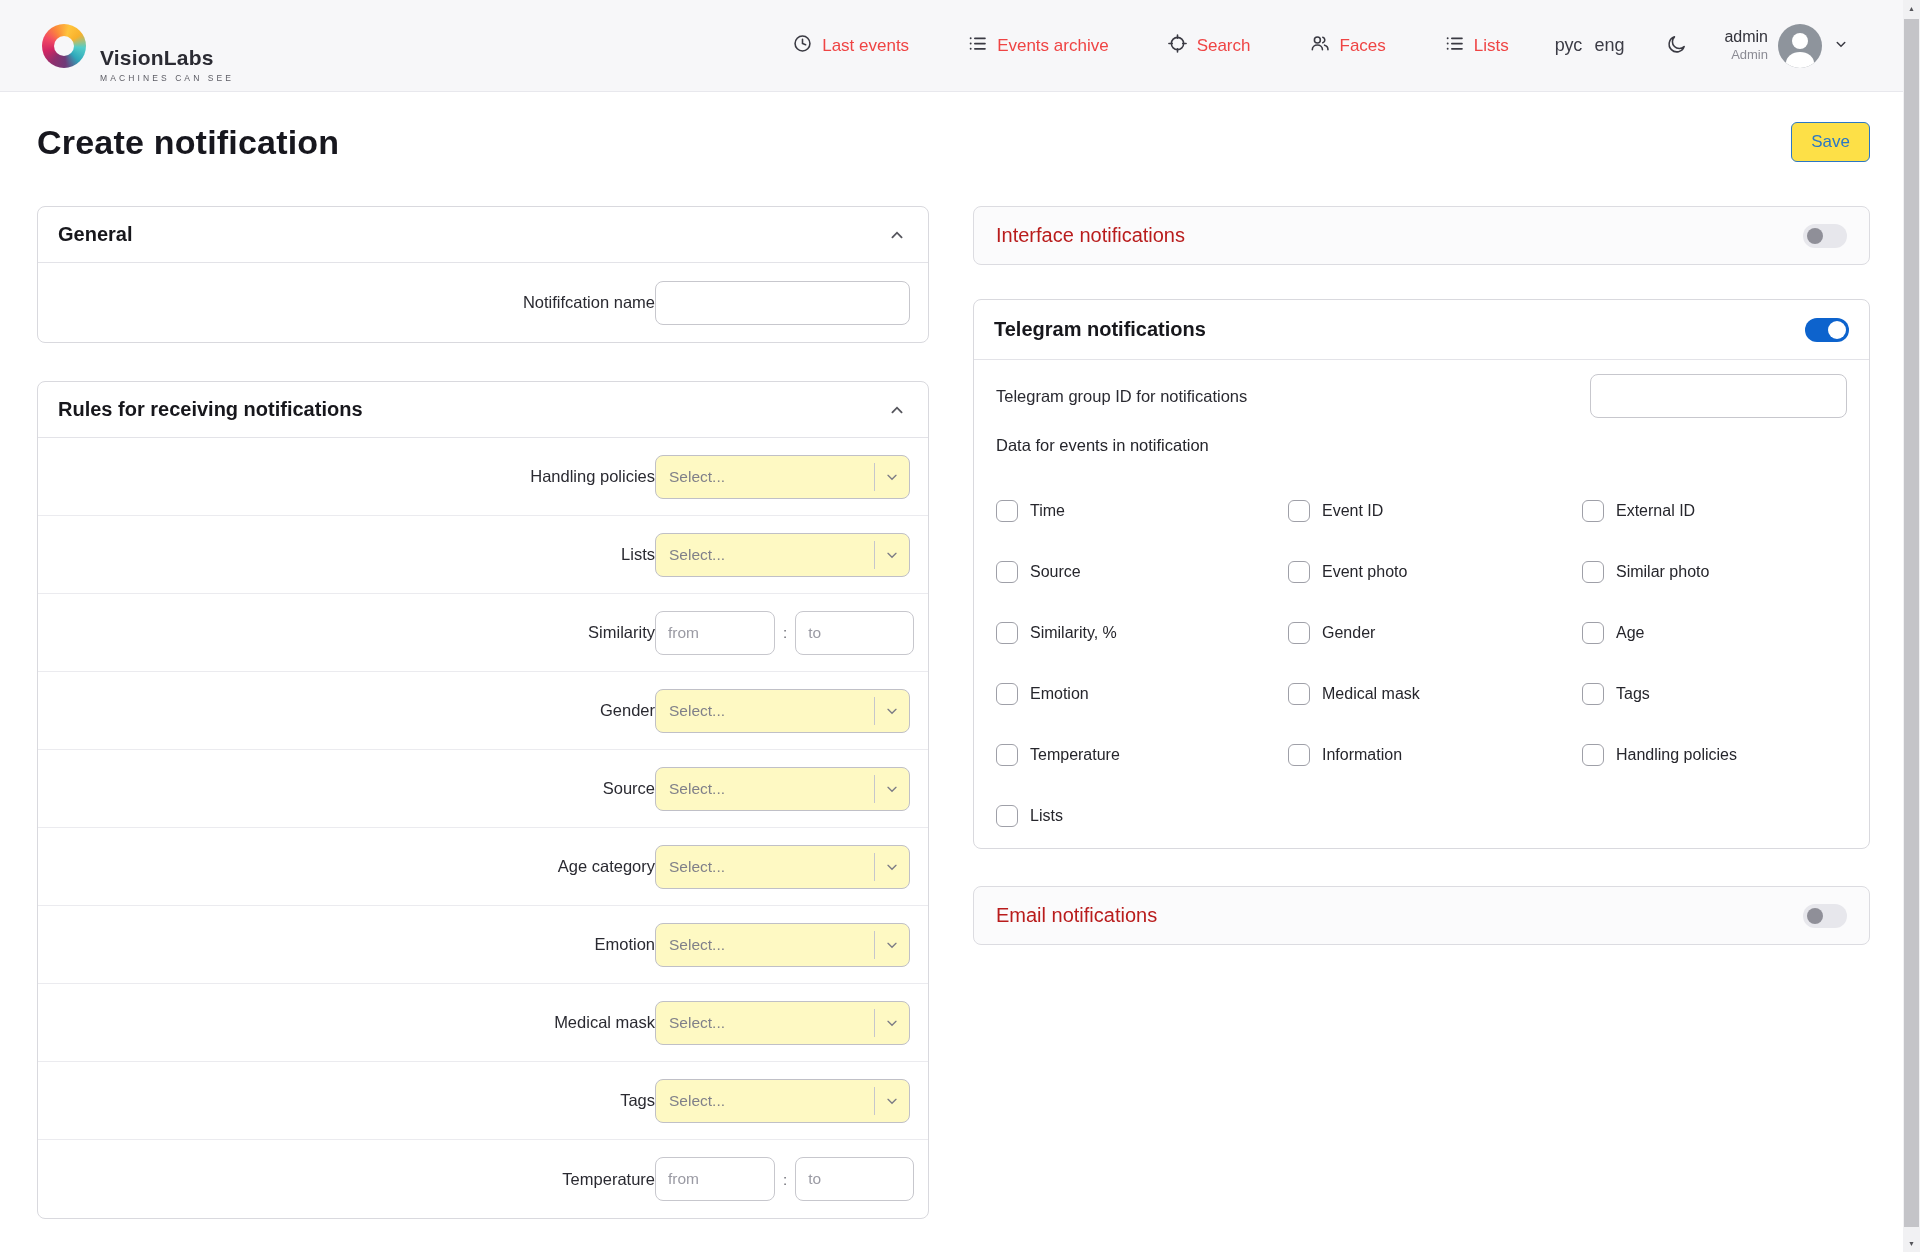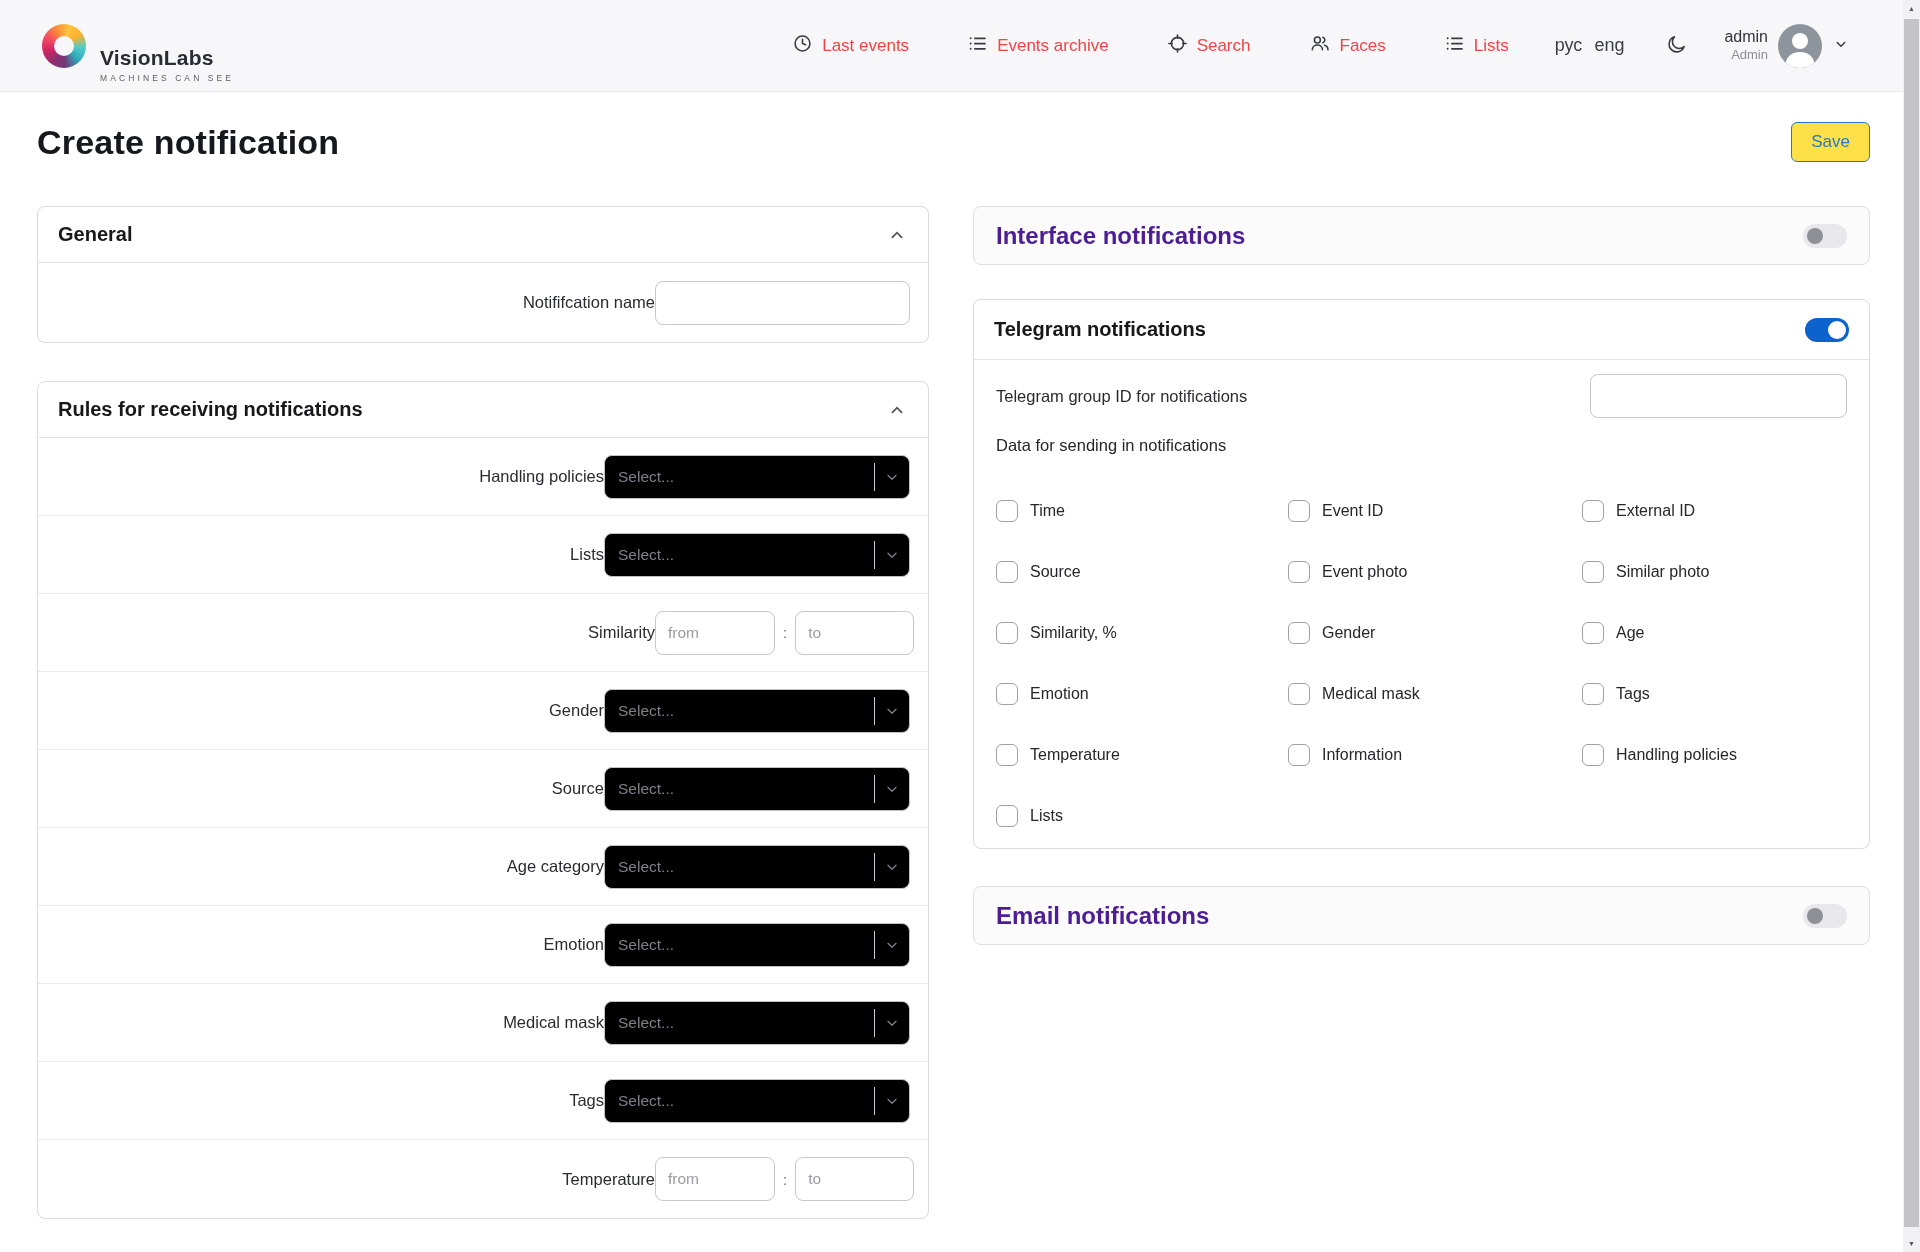--- a/index.html
+++ b/index.html
@@ -63,39 +63,39 @@
   .field-row:last-child { border-bottom:none; }
   .row-79 { height:79px; }
   .row-78 { height:78px; }
   .field-label { font-size:16.5px; color:#2a2a31; }
 
   .text-input { width:255px; height:44px; border:1px solid #c7c7cd; border-radius:8px;
                 padding:0 13px; font-size:15.5px; color:#2a2a31; background:#fff; outline:none;
                 font-family:"Liberation Sans", sans-serif; }
   .text-input::placeholder { color:#9a9aa3; }
 
-  .select { width:306px; height:44px; border:1px solid #c0c0c7; border-radius:8px; background:#000000;
+  .select { width:255px; height:44px; border:1px solid #c0c0c7; border-radius:8px; background:#fef9c3;
             display:flex; align-items:center; cursor:pointer; }
   .select .select-text { flex:1; padding:0 13px; font-size:15.5px; color:#808089; }
   .select .select-divider { width:1px; height:28px; background:#c6c6cc; }
   .select .select-caret { width:34px; display:flex; align-items:center; justify-content:center; }
 
   .range-group { display:flex; align-items:center; gap:8px; width:255px; }
   .range-input { height:44px; border:1px solid #c7c7cd; border-radius:8px; padding:0 12px;
                  font-size:15.5px; color:#2a2a31; outline:none; background:#fff;
                  font-family:"Liberation Sans", sans-serif; }
   .range-input.from { width:120px; }
   .range-input.to { width:119px; }
   .range-colon { color:#6b6b73; font-size:15px; }
   .range-input::placeholder { color:#9a9aa3; }
 
   
   .muted-card { height:59px; border:1px solid #dcdce1; border-radius:8px; background:#fbfbfc;
                 display:flex; align-items:center; justify-content:space-between; padding:0 22px; }
-  .muted-card .muted-title { font-size:24px; font-weight:700; color:#4c1d95; }
+  .muted-card .muted-title { font-size:20px; font-weight:400; color:#b91c1c; }
   .mb-34 { margin-bottom:34px; }
   .mb-37 { margin-bottom:37px; }
 
   .toggle { width:44px; height:24px; border-radius:12px; position:relative; cursor:pointer; flex:none; }
   .toggle.off { background:#e7e7ec; }
   .toggle.off .knob { position:absolute; left:4px; top:4px; width:16px; height:16px; border-radius:50%; background:#8f8f98; }
   .toggle.on { background:#0d63cd; }
   .toggle.on .knob { position:absolute; right:3px; top:3px; width:18px; height:18px; border-radius:50%; background:#ffffff; }
 
   .tg-header { height:60px; }
@@ -392,21 +392,21 @@
           <span class="card-title">Telegram notifications</span>
           <div class="toggle on">
               <div class="knob"></div>
             </div>
         </div>
         <div class="tg-body">
           <div class="tg-row">
             <span class="tg-label">Telegram group ID for notifications</span>
             <input class="tg-input" type="text" value="" style="">
           </div>
-          <div class="tg-heading">Data for sending in notifications</div>
+          <div class="tg-heading">Data for events in notification</div>
 
           <div class="cb-grid">
             <label class="cb">
                 <span class="box"></span>
                 <span class="cb-label">Time</span>
               </label>
             <label class="cb">
                 <span class="box"></span>
                 <span class="cb-label">Event ID</span>
               </label>

